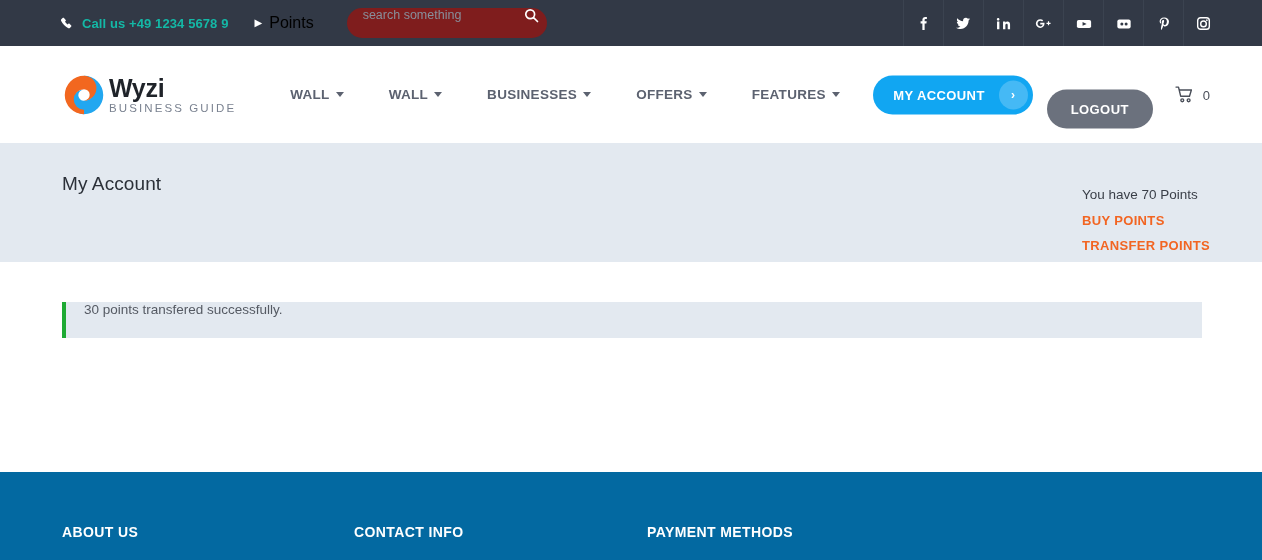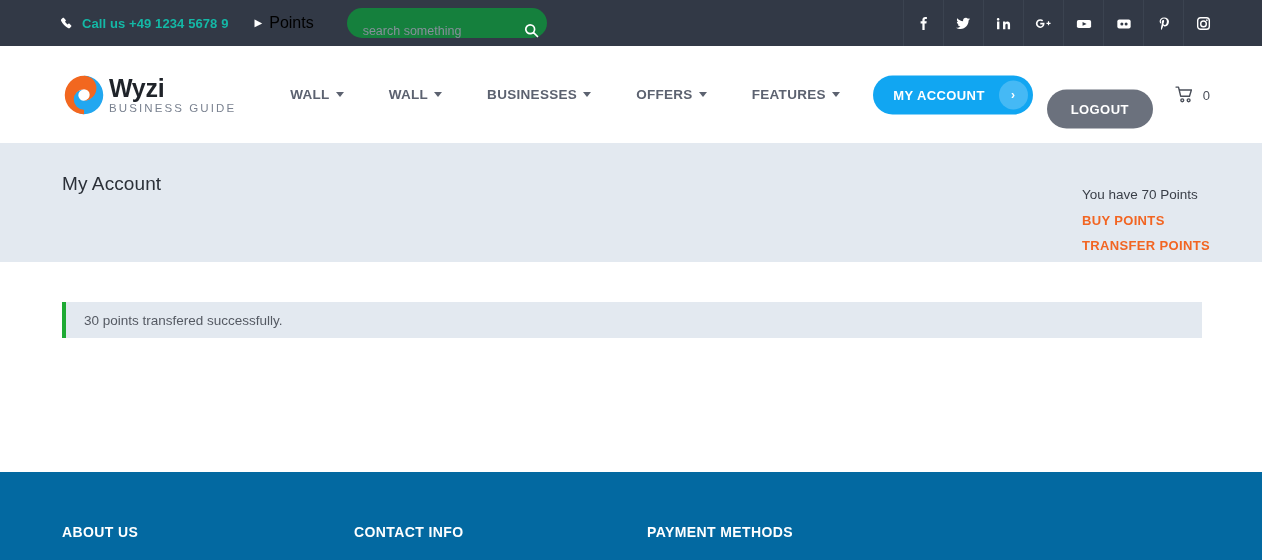--- a/index.html
+++ b/index.html
@@ -32,23 +32,23 @@
   .support-wrap {
     display: flex; align-items: center; margin-left: 26px;
   }
   .support-arrow {
     color: #fff; font-size: 10px; margin-right: 7px; line-height: 1;
   }
 
   .searchbox {
     margin-left: 33px;
     width: 200px; height: 30px;
-    background: #15803d;
+    background: #7f1d1d;
     border-radius: 15px;
-    display: flex; align-items: flex-end;
+    display: flex; align-items: flex-start;
     padding: 0 12px 0 16px;
   }
   .searchbox input {
     flex: 1; background: transparent; border: none; outline: none;
     color: #c9ccd2; font-size: 12.5px;
     font-family: "Liberation Sans", sans-serif;
   }
   .searchbox input::placeholder { color: #888f9b; }
   .search-icon { color: #ffffff; display: flex; align-items: center; }
 
@@ -158,21 +158,21 @@
     margin-bottom: 10px; white-space: nowrap;
   }
 
   
   .main { height: 210px; background: #ffffff; position: relative; }
   .alert {
     position: absolute; left: 62px; top: 40px;
     width: 1140px; height: 36px;
     background: #e3e9f0;
     border-left: 4px solid #1faa34;
-    display: flex; align-items: center;
+    display: flex; align-items: flex-start;
   }
   .alert-text {
     padding-left: 18px; font-size: 13.5px; color: #555a63;
   }
 
   
   .footer {
     height: 88px; background: #0369a1; position: relative;
   }
   .footer-cols {

